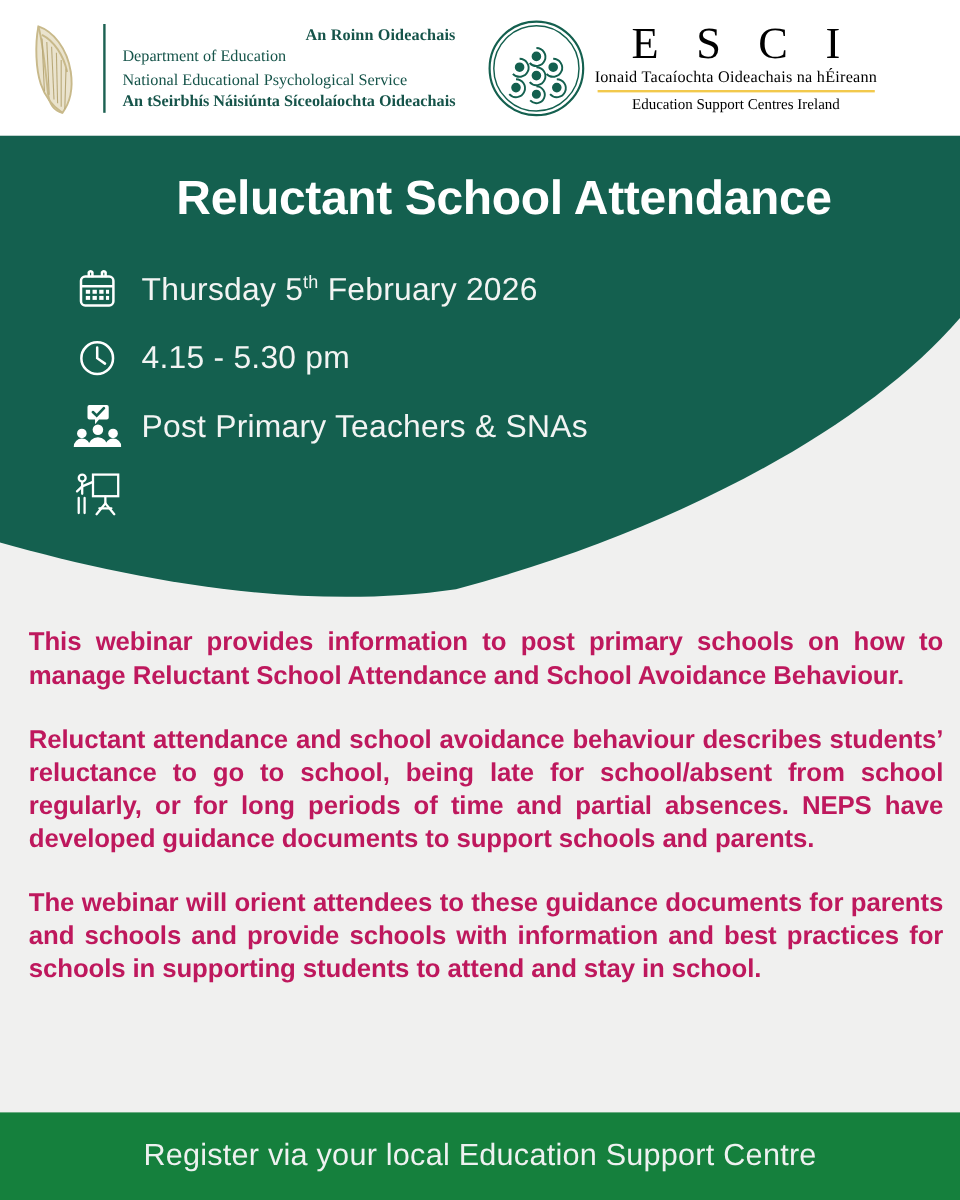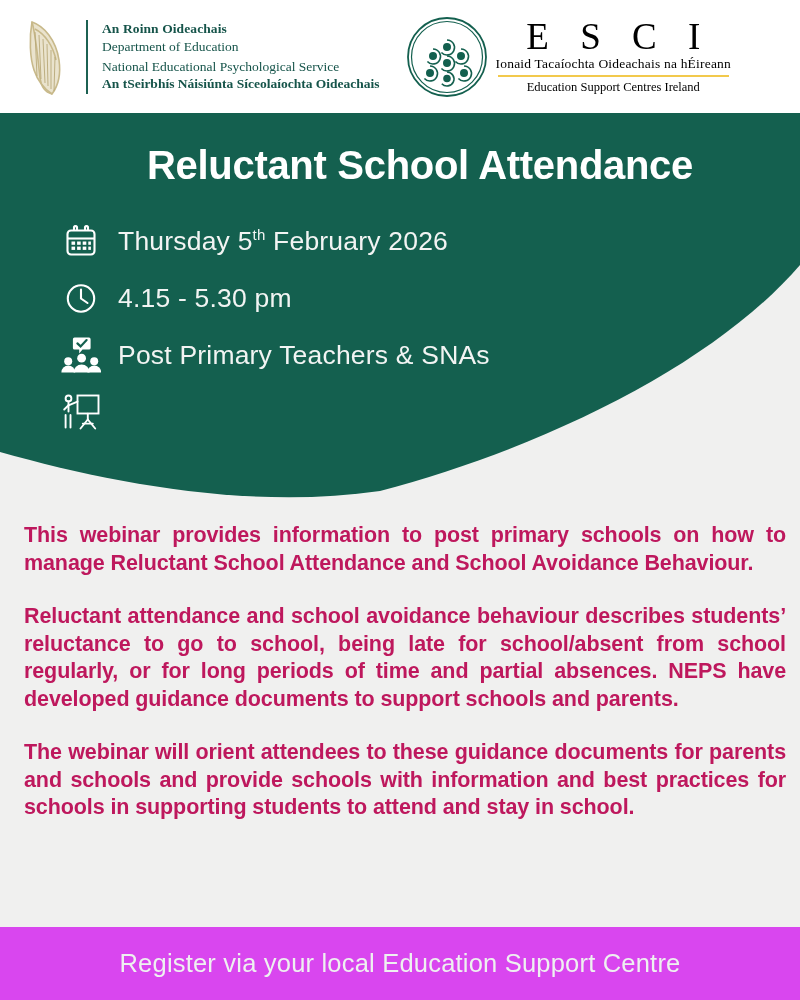--- a/index.html
+++ b/index.html
@@ -44,21 +44,21 @@
   }
   .dept-text {
     line-height: 1.28;
     color: #16544a;
     font-family: "Liberation Serif", serif;
   }
   .dept-text .l {
     display: block;
     white-space: nowrap;
   }
-  .dept-text .l1 { font-weight: bold; font-size: 13.5px; letter-spacing: .1px; }
+  .dept-text .l1 { font-weight: bold; font-size: 13.5px; letter-spacing: .1px; text-align: right; }
   .dept-text .l2 { font-weight: normal; font-size: 13.5px; margin-bottom: 3px;}
   .dept-text .l3 { font-weight: bold; font-size: 13.5px; }
   .dept-text .l4 { font-weight: normal; font-size: 13.5px; }
 
   .logo-esci {
     display: flex;
     align-items: center;
     margin-left: 26px;
   }
   .esci-mark { width: 82px; height: 82px; flex: 0 0 82px; display:block; }
@@ -156,21 +156,21 @@
     letter-spacing: -0.1px;
     font-weight: bold;
   }
   .body-copy p:last-child { margin-bottom: 15px; }
 
   
   .footer {
     position: absolute;
     left: 0; bottom: 0;
     width: 800px; height: 73px;
-    background: #d946ef;
+    background: #15803d;
     display: flex;
     align-items: center;
     justify-content: center;
   }
   .footer-text {
     color: #eef1f0;
     font-size: 25.5px;
     letter-spacing: .2px;
     font-weight: normal;
   }

